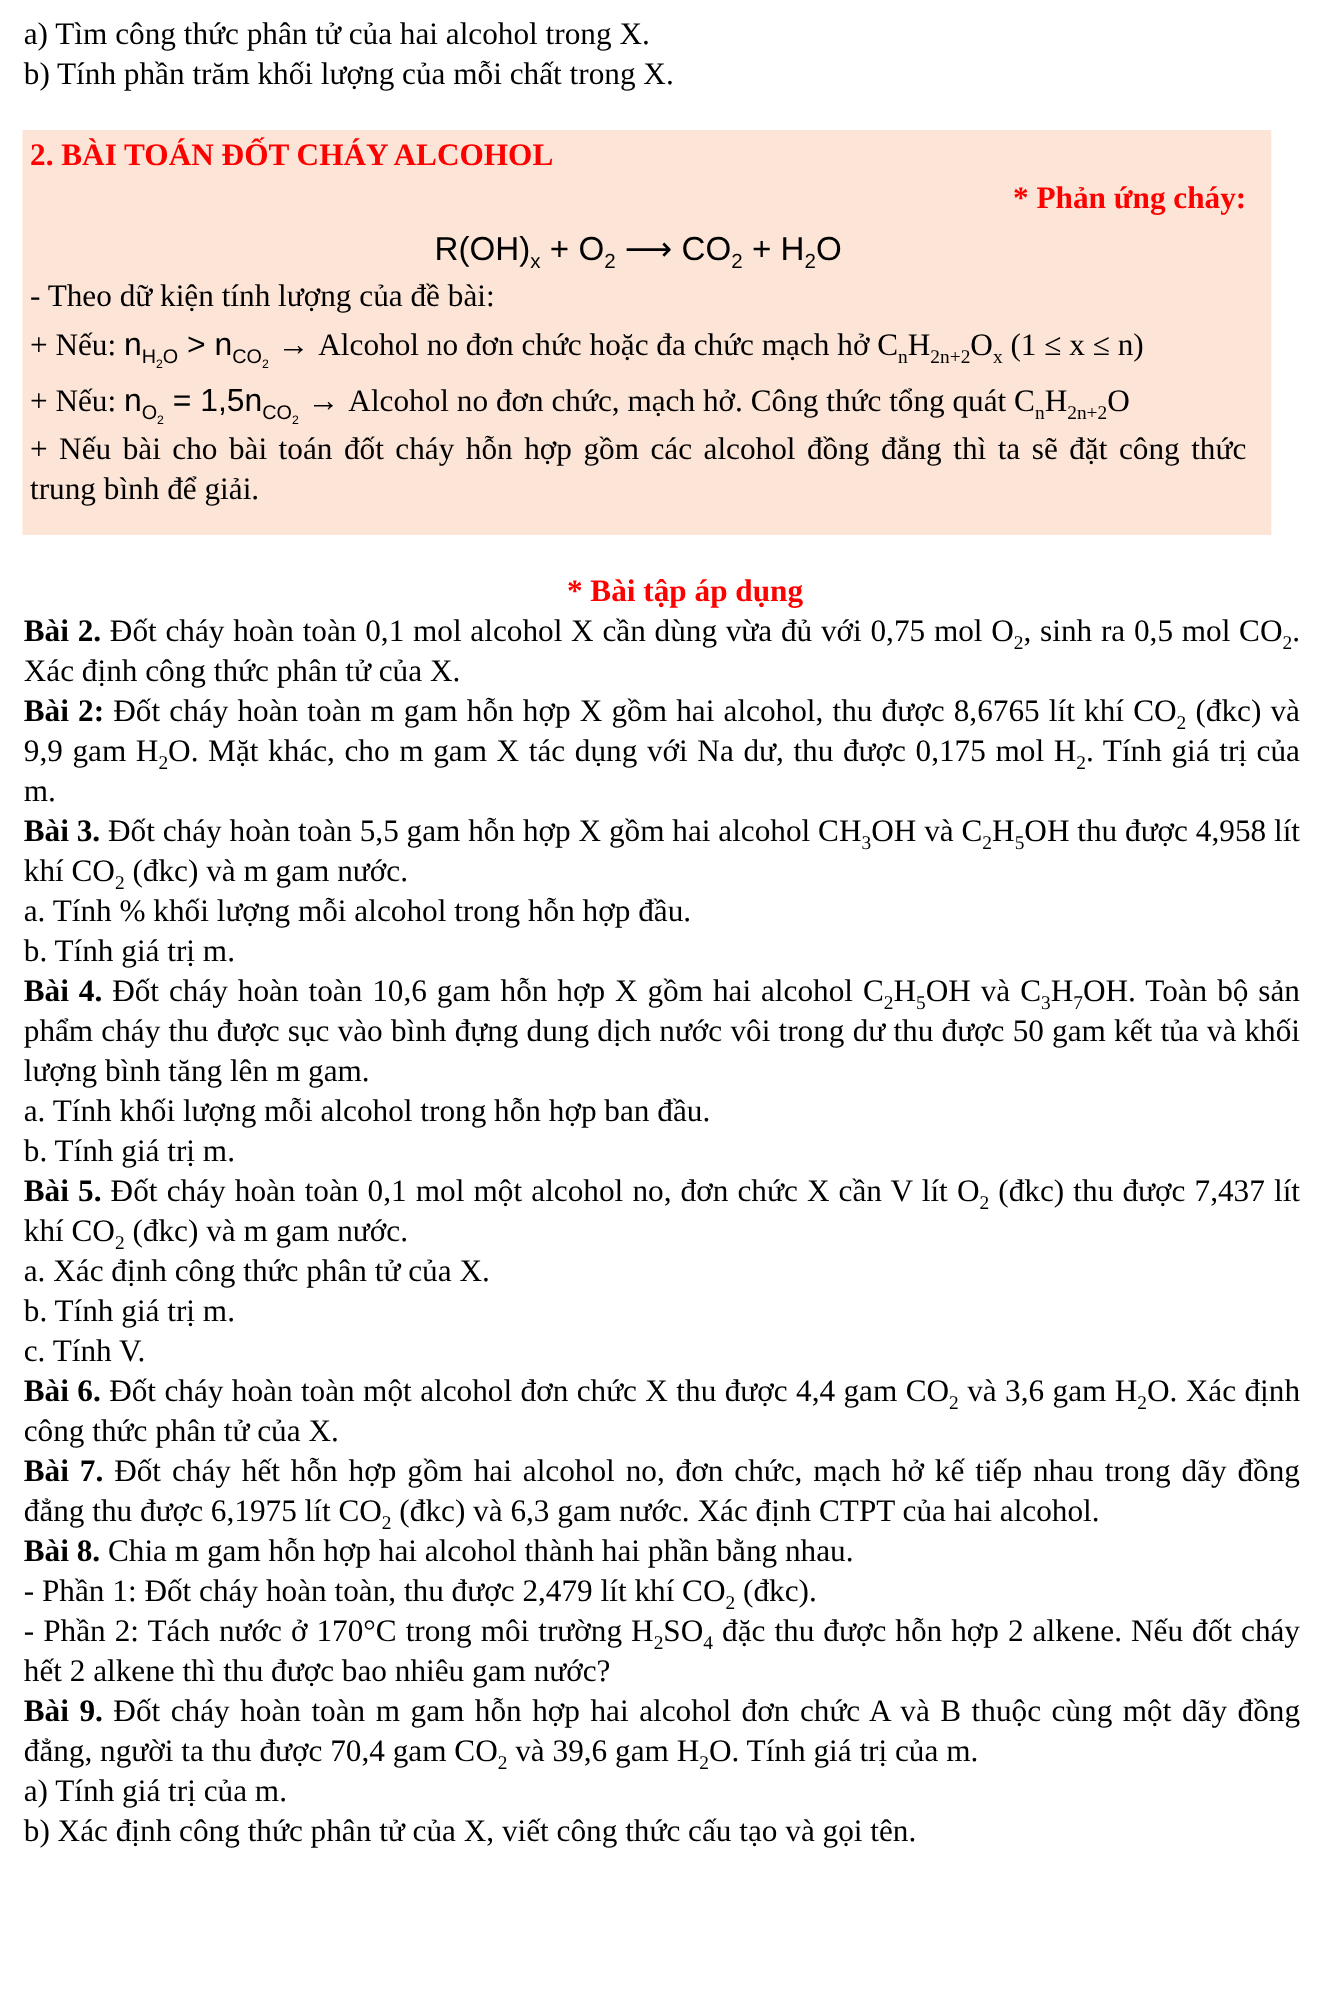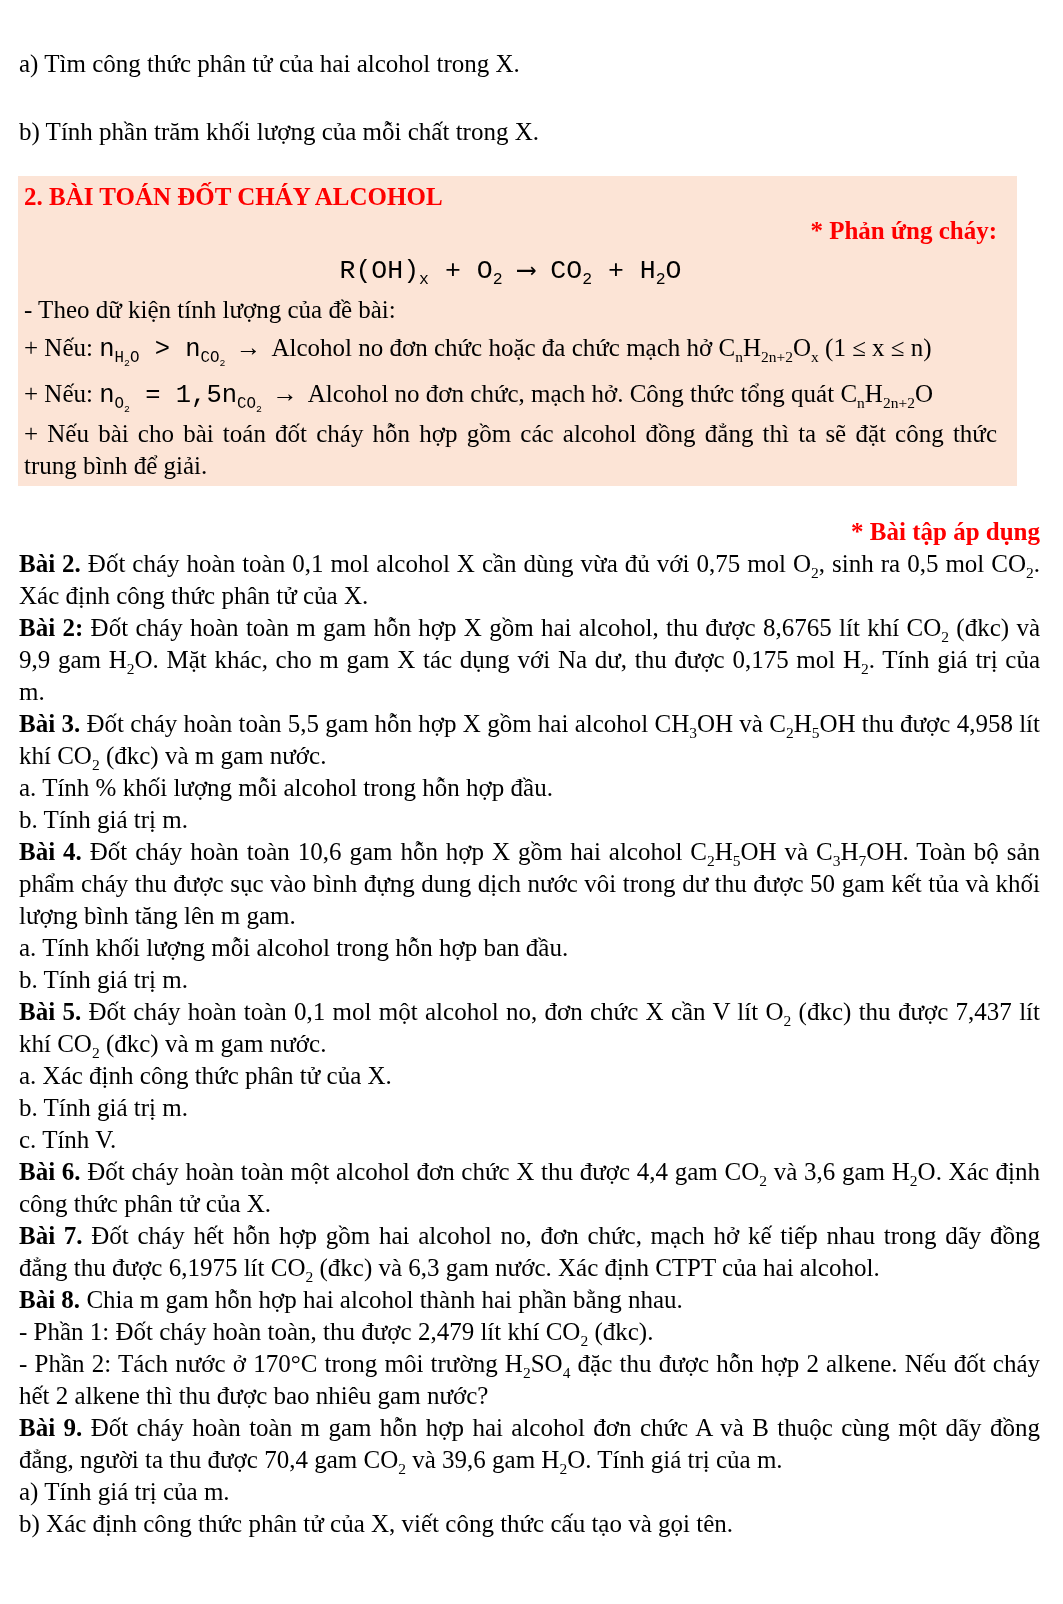--- a/index.html
+++ b/index.html
@@ -16,43 +16,43 @@
     color:var(--ink);
     -webkit-font-smoothing:antialiased;
   }
   .page{
     box-sizing:border-box;
     width:1063px;
     padding:12px 23px 40px 19px;
   }
   p{margin:0;line-height:32px;text-align:justify;}
   sub{font-size:62%;line-height:0;}
-  .math{font-family:Liberation Mono, monospace;font-size:1.02em;}
+  .math{font-family:Liberation Sans, sans-serif;font-size:1.02em;}
   .red{color:var(--red);font-weight:bold;}
-  .intro-line{line-height:32px;margin-top:36px;}
+  .intro-line{line-height:32px;}
 
   .theory-box{
     box-sizing:border-box;
     background:var(--boxbg);
     width:999px;
     margin:28px 0 0 -1px;
-    padding:4px 20px 4px 6px;
+    padding:4px 20px 20px 6px;
   }
   .theory-title{line-height:34px;text-align:left;}
   .theory-sub{line-height:34px;text-align:right;}
   .equation{
     text-align:center;
     font-size:26px;
     line-height:42px;
     margin:2px 0;
   }
   .t-line{line-height:32px;}
   .t-line.eqline{line-height:44px;}
 
-  .exercises-heading{margin-top:30px;line-height:32px;text-align:right;margin-left:37px;}
+  .exercises-heading{margin-top:30px;line-height:32px;text-align:center;margin-left:37px;}
   .problems p{line-height:32px;}
 </style>
 </head>
 <body style="background: rgb(255, 255, 255);">
 
 <div class="page">
 
   <p class="intro-line">a) Tìm công thức phân tử của hai alcohol trong X.</p>
   <p class="intro-line">b) Tính phần trăm khối lượng của mỗi chất trong X.</p>
 

